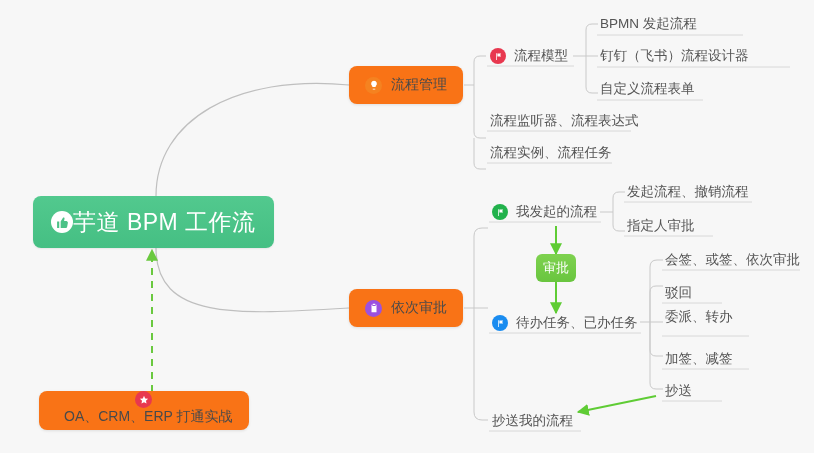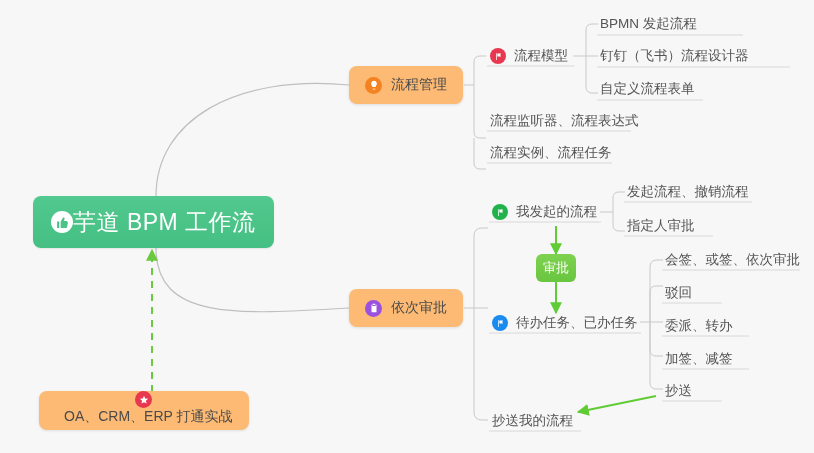--- a/index.html
+++ b/index.html
@@ -41,21 +41,21 @@
     padding: 0 18px;
     height: 52px;
     font-size: 23px;
     letter-spacing: 0.5px;
     box-shadow: 0 1px 2px rgba(0,0,0,0.07);
   }
   .root-node .node-label { }
 
   
   .card-node {
-    background: #fdba74;
+    background: #f97316;
     border-radius: 8px;
     height: 38px;
     padding: 0 16px;
     font-size: 14px;
     color: #4a4a4a;
     box-shadow: 0 1px 3px rgba(0,0,0,0.10);
   }
   .card-node .node-label { margin-left: 9px; }
 
   
@@ -244,21 +244,21 @@
     </span>
     <span class="node-label">待办任务、已办任务</span>
   </div>
 
   <div class="node text-node no-icon" style="left:663px; top:247px;">
     <span class="node-label">会签、或签、依次审批</span>
   </div>
   <div class="node text-node no-icon" style="left:663px; top:280px;">
     <span class="node-label">驳回</span>
   </div>
-  <div class="node text-node no-icon" style="left:663px; top:313px;text-align:right;">
+  <div class="node text-node no-icon" style="left:663px; top:304px;text-align:right;">
     <span class="node-label">委派、转办</span>
   </div>
   <div class="node text-node no-icon" style="left:663px; top:346px;">
     <span class="node-label">加签、减签</span>
   </div>
   <div class="node text-node no-icon" style="left:663px; top:378px;">
     <span class="node-label">抄送</span>
   </div>
 
   <div class="node text-node no-icon" style="left:490px; top:408px;">

